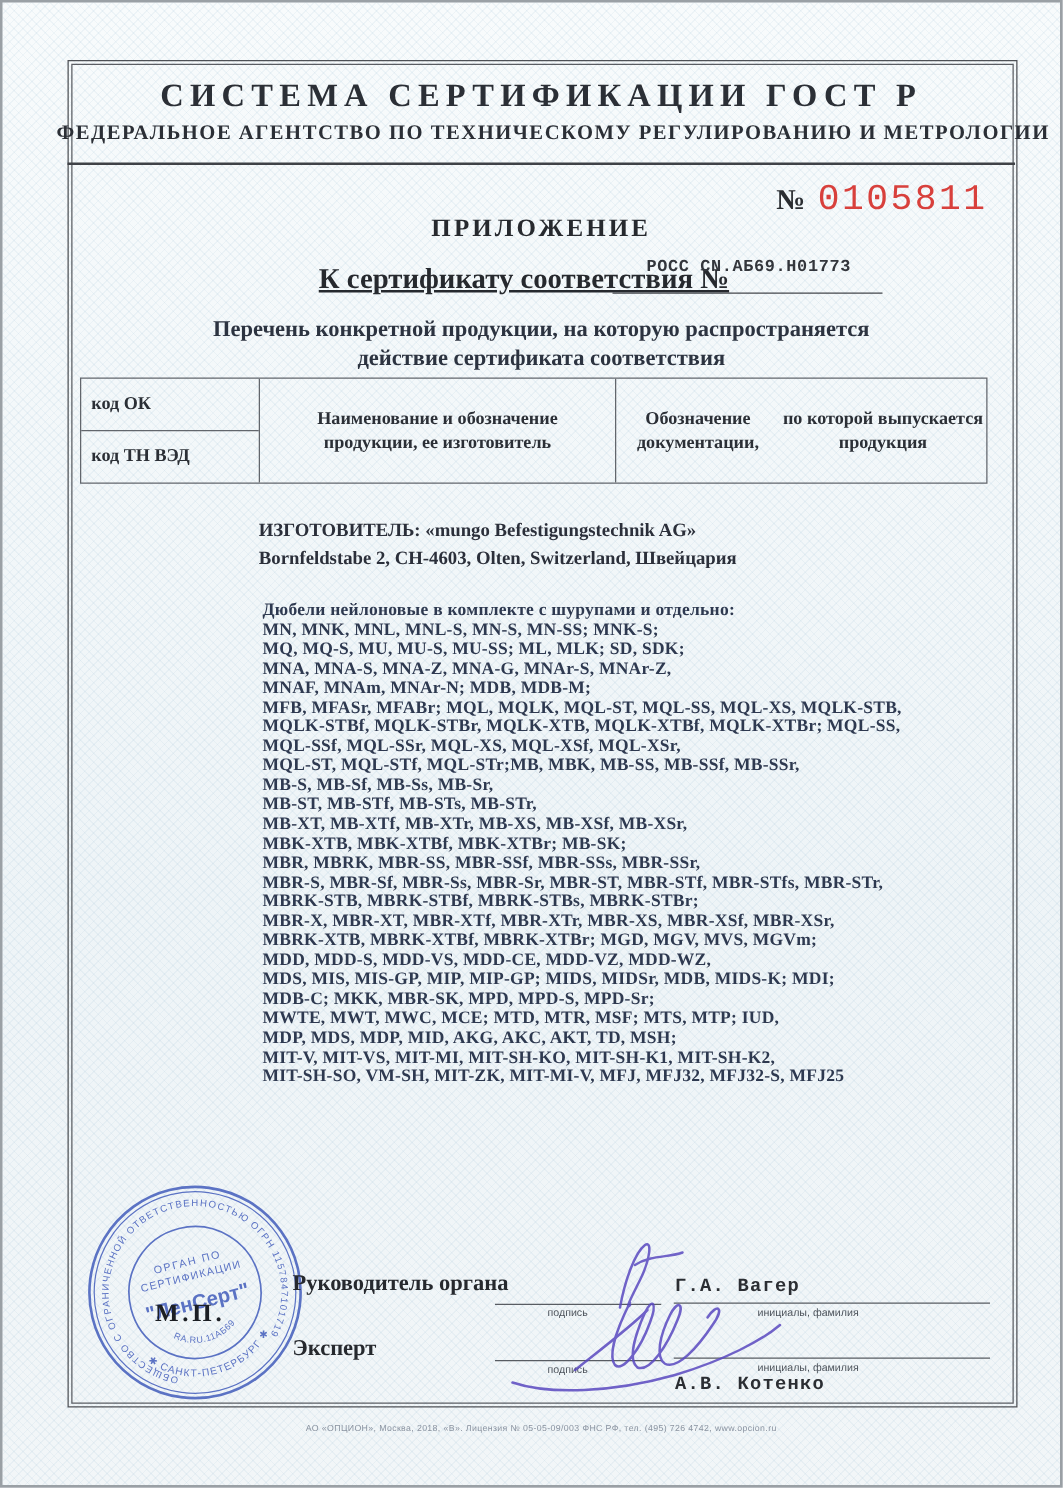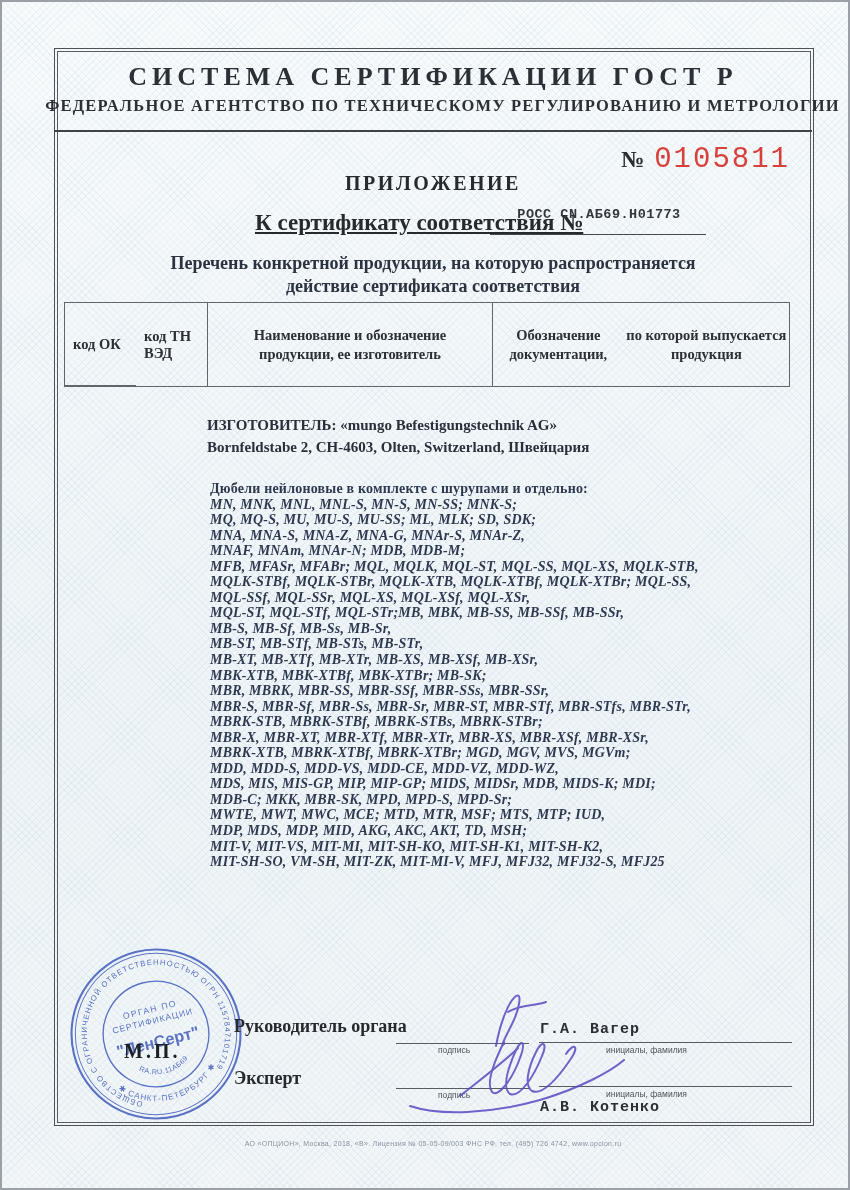--- a/index.html
+++ b/index.html
@@ -35,31 +35,31 @@
   .appendix-title{left:52px;top:170px;width:758px;text-align:center;font-size:20px;font-weight:bold;letter-spacing:2.5px;color:#26292e;}
   .cert-label{left:253px;top:208px;font-size:23px;font-weight:bold;color:#26292e;text-decoration:underline;}
   .cert-underline{left:488px;top:232px;width:216px;height:1.3px;background:#44474c;}
   .cert-value{left:491px;top:205px;width:212px;text-align:center;font-family:"Liberation Mono", monospace;font-size:13.5px;font-weight:bold;color:#33363c;letter-spacing:0.5px;white-space:nowrap;}
   .list-heading{left:52px;width:758px;text-align:center;font-size:18px;font-weight:bold;color:#2c3340;}
   .lh1{top:251px;}
   .lh2{top:274px;}
   
   .ptable{left:62px;top:300px;width:724px;height:83px;border:1.2px solid #62666c;display:flex;}
   .cell{box-sizing:border-box;font-size:14.5px;font-weight:bold;color:#2b2f36;}
-  .c-left{width:143px;border-right:1.2px solid #62666c;display:flex;flex-direction:row;}
+  .c-left{width:143px;border-right:1.2px solid #62666c;display:flex;flex-direction:column;}
   .c-left > div{flex:1;display:flex;align-items:center;padding-left:8px;}
   .cl-top{border-bottom:1.2px solid #62666c;}
   .c-mid{width:285px;border-right:1.2px solid #62666c;display:flex;flex-direction:column;align-items:center;justify-content:center;line-height:19px;text-align:center;}
   .c-right{flex:1;display:flex;align-items:center;line-height:19px;text-align:center;}
   
   .manufacturer{left:205px;top:412px;font-size:15px;font-weight:bold;color:#2b2f3a;line-height:22px;}
   
   .products{left:208px;top:479px;width:580px;font-size:14px;font-weight:bold;color:#2e3950;line-height:15.55px;letter-spacing:0.2px;}
   .p-intro{white-space:nowrap;}
-  .p-line{white-space:nowrap;font-style:italic;}
+  .p-line{white-space:nowrap;}
   
   .stamp{left:58px;top:936px;width:192px;height:192px;transform:rotate(-14deg);opacity:0.88;}
   .stamp text, .stamp textPath{fill:#4761bd;font-family:"Liberation Sans", sans-serif;}
   .mp-mark{left:122px;top:1038px;font-size:20px;font-weight:bold;letter-spacing:3px;color:#1c1f24;}
   
   .sig-role{left:232px;font-size:18px;font-weight:bold;color:#26292e;white-space:nowrap;}
   .r1{top:1014px;} .r2{top:1066px;}
   .sig-line{height:1.1px;background:#585c62;}
   .sl1{left:394px;top:1041px;width:133px;}
   .sl2{left:394px;top:1086px;width:133px;}

